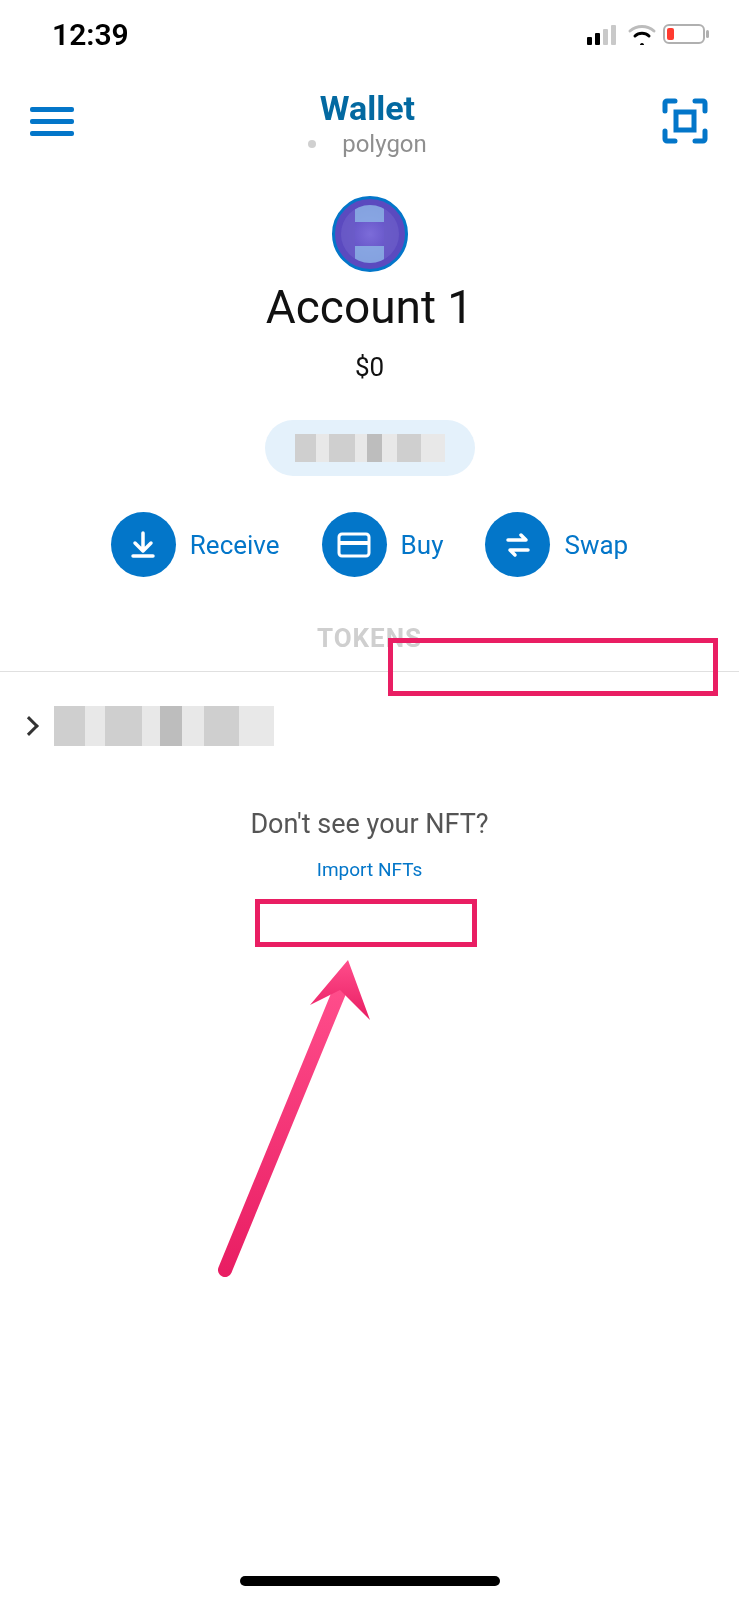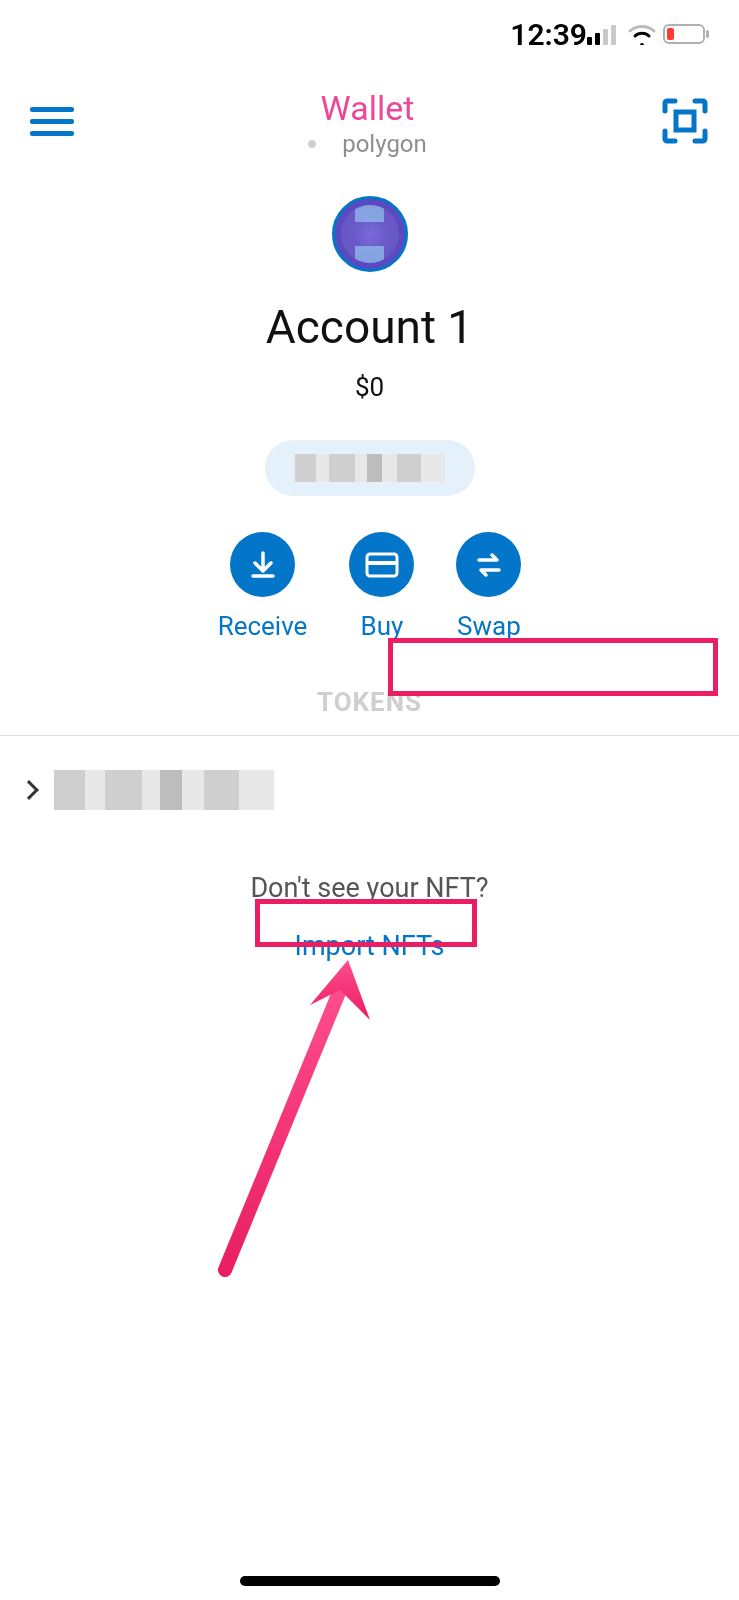--- a/index.html
+++ b/index.html
@@ -8,21 +8,21 @@
     height: 1600px;
     background: #ffffff;
     font-family: -apple-system, BlinkMacSystemFont, "Segoe UI", Roboto, sans-serif;
     position: relative;
     overflow: hidden;
   }
 
   
   .status-bar {
     display: flex;
-    justify-content: flex-end;
+    justify-content: space-between;
     align-items: center;
     padding: 18px 28px 10px 52px;
     height: 60px;
   }
   .status-time {
     font-size: 30px;
     font-weight: 600;
     color: #000;
   }
   .status-icons {
@@ -35,22 +35,22 @@
   .nav-bar {
     display: flex;
     align-items: center;
     justify-content: space-between;
     padding: 28px 30px 24px 30px;
   }
   .menu-btn { cursor: pointer; }
   .nav-center { text-align: center; flex: 1; }
   .nav-title {
     font-size: 34px;
-    font-weight: 400;
-    color: #ec4899;
+    font-weight: 700;
+    color: #0369a1;
   }
   .nav-subtitle {
     font-size: 24px;
     color: #8f8f8f;
     margin-top: 2px;
     display: flex;
     align-items: center;
     justify-content: center;
     gap: 26px;
   }
@@ -81,21 +81,21 @@
     background:
       linear-gradient(90deg, #6b5cc7 25%, transparent 25%, transparent 75%, #6b5cc7 75%),
       linear-gradient(0deg, #8fb8e8 30%, transparent 30%, transparent 70%, #8fb8e8 70%);
     border-radius: 50%;
     opacity: 0.8;
   }
   .account-name {
     font-size: 46px;
     font-weight: 400;
     color: #111;
-    margin-top: 28px;
+    margin-top: 8px;
   }
   .balance {
     font-size: 26px;
     color: #111;
     margin-top: 18px;
   }
 
   .address-pill {
     margin-top: 38px;
     background: #e4f1fb;
@@ -117,21 +117,21 @@
 
   
   .actions {
     display: flex;
     justify-content: center;
     gap: 42px;
     margin-top: 36px;
   }
   .action {
     display: flex;
-    flex-direction: column;
+    flex-direction: row;
     align-items: center;
     gap: 14px;
     cursor: pointer;
   }
   .action-circle {
     width: 65px; height: 65px;
     border-radius: 50%;
     background: #0376c9;
     display: flex;
     align-items: center;
@@ -176,28 +176,28 @@
   }
   .nft-row .blur-strip { width: 220px; height: 40px; }
 
   
   .import-section {
     text-align: center;
     margin-top: 28px;
     display: flex;
     flex-direction: column;
     align-items: center;
-    gap: 20px;
+    gap: 12px;
   }
   .import-prompt {
     font-size: 27px;
     color: #555;
   }
   .import-link {
-    font-size: 27px;
+    font-size: 19px;
     color: #0376c9;
     padding: 6px 22px;
     cursor: pointer;
   }
 
   
   .highlight-box {
     position: absolute;
     border: 5px solid #e91e63;
     pointer-events: none;

